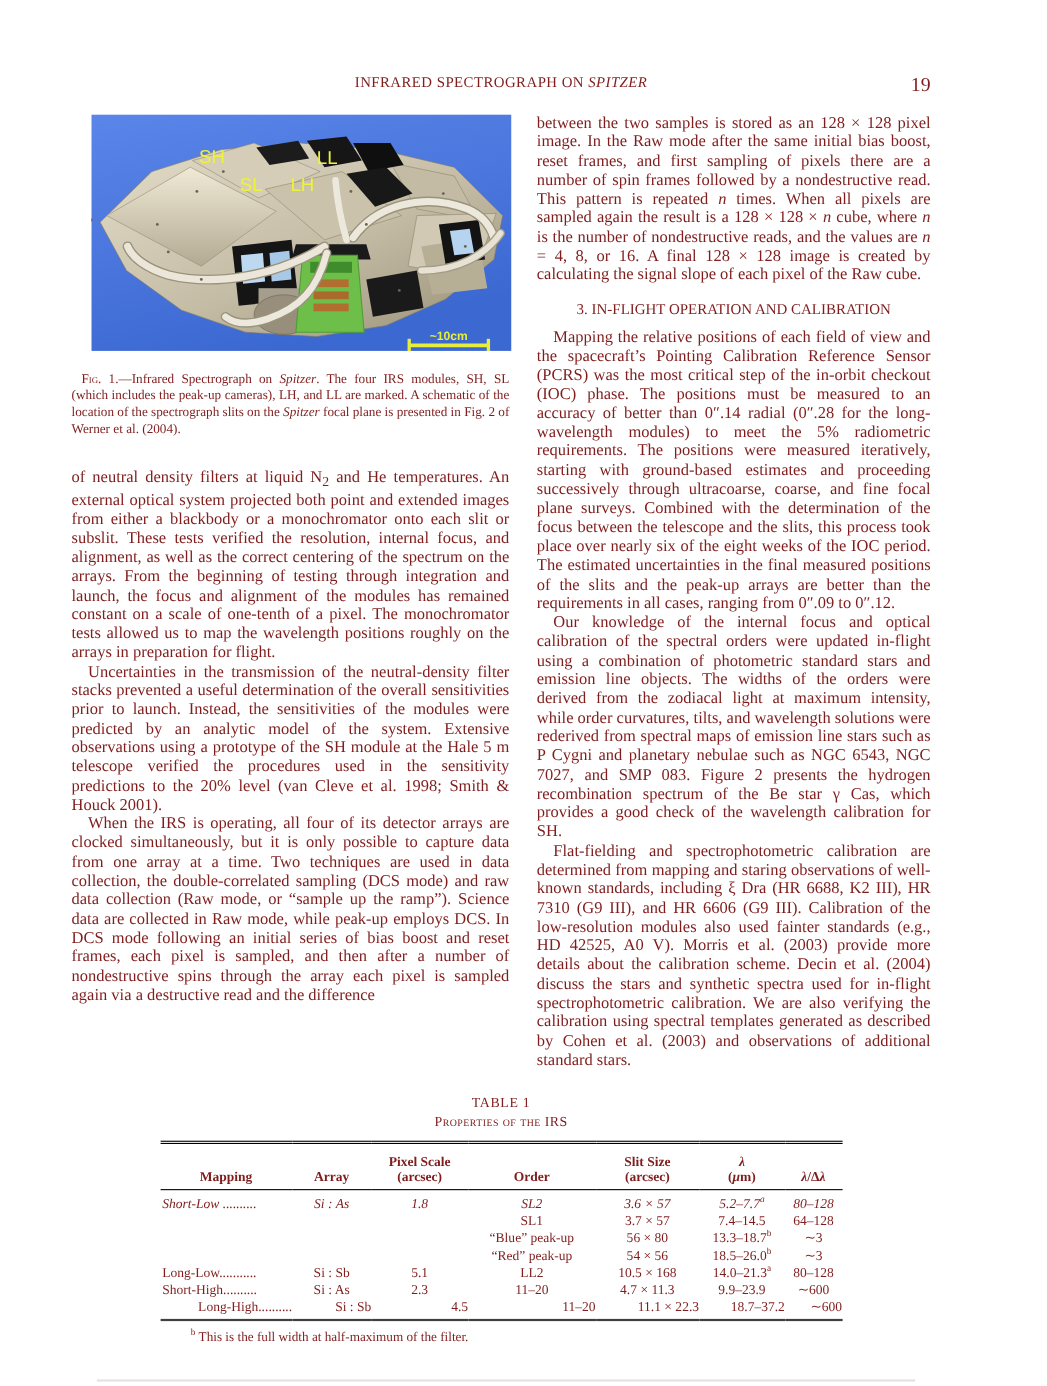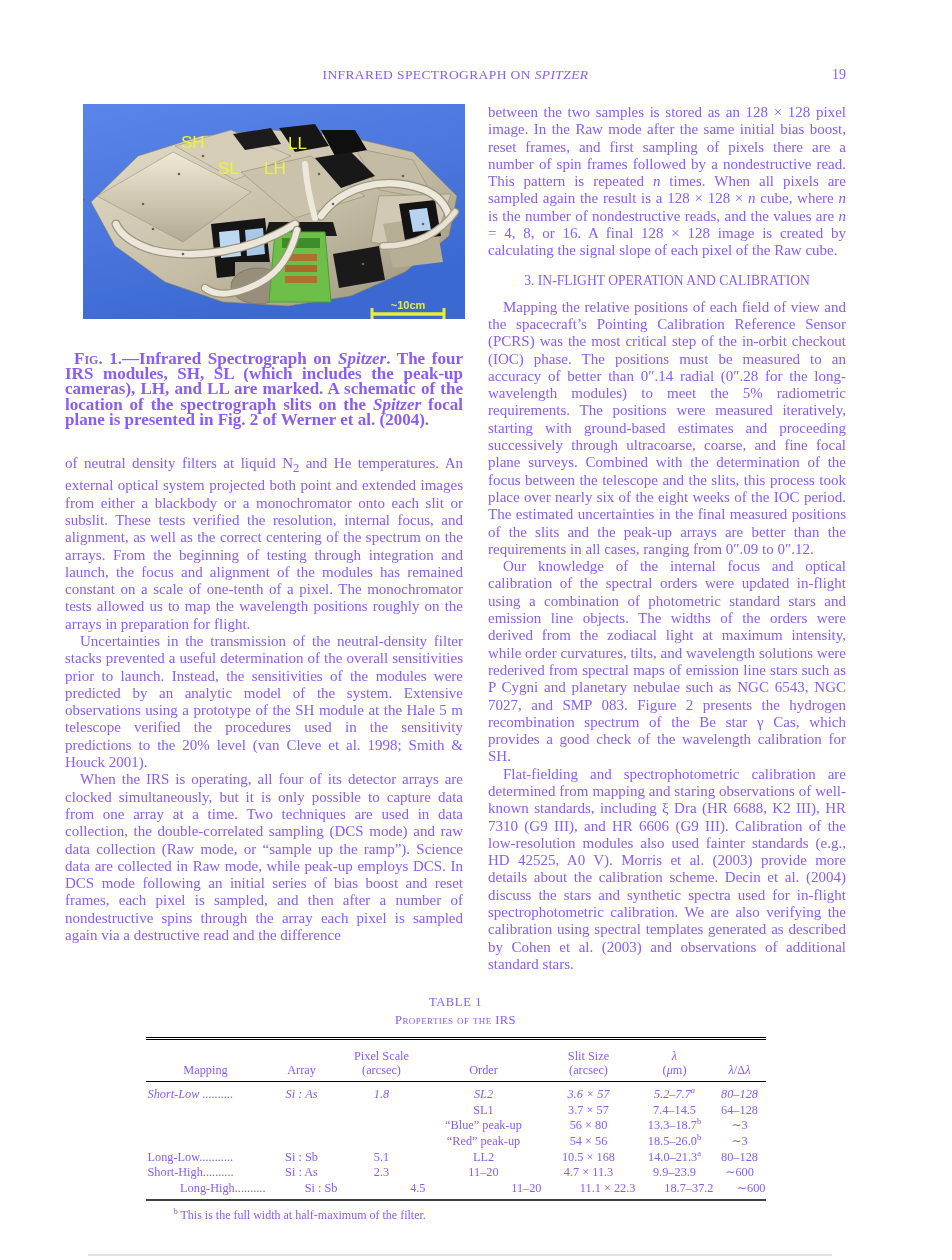--- a/index.html
+++ b/index.html
@@ -1,43 +1,43 @@
 <!DOCTYPE html>
 <html><head>
 <meta charset="utf-8">
 <style>
   html,body{margin:0;padding:0;background:#fff;}
   .page{position:relative;width:912px;height:1260px;background:#ffffff;overflow:hidden;
-        font-family:"Liberation Serif",serif;color:#8b5cf6;}
+        font-family:"Liberation Serif",serif;color:#7f1d1d;}
   .content{margin:0 66px 0 65px;}
   
   .running-head{position:relative;padding-top:67px;height:18px;}
   .rh-title{position:absolute;left:0;right:0;top:67px;text-align:center;
             font-size:13.5px;letter-spacing:.4px;}
-  .rh-page{position:absolute;right:0;top:67px;font-size:14px;}
+  .rh-page{position:absolute;right:0;top:67px;font-size:18px;}
   
   .columns{display:flex;gap:25px;margin-top:19px;align-items:flex-start;}
   .col{width:398px;}
   .body-text p{margin:0;font-size:15px;line-height:17.3px;text-align:justify;}
   .body-text p.indent{text-indent:15px;}
   .first-body-para{margin-top:28px !important;}
   
   .figure-photo{display:block;width:382px;height:215px;margin-left:18px;}
-  .fig-caption{margin-top:32px;font-size:17px;line-height:15.2px;text-align:justify;font-weight:bold;}
+  .fig-caption{margin-top:18px;font-size:12px;line-height:15.2px;text-align:justify;}
   .fig-caption .indent-first{display:inline-block;width:9px;}
   .sc{font-variant:small-caps;}
   
   .section-heading{margin:13px 0 10px 0;text-align:center;font-size:13.6px;font-weight:normal;}
   
   .table-block{margin:22px auto 0 auto;width:620px;}
   .table-title{text-align:center;font-size:12.6px;letter-spacing:.6px;}
   .table-subtitle{text-align:center;font-size:12.6px;font-variant:small-caps;letter-spacing:.4px;margin-top:3px;}
   table.irs{border-collapse:collapse;table-layout:fixed;width:620px;margin-top:9px;
             font-size:12.3px;border-top:3px double #000;}
-  table.irs th{font-weight:normal;vertical-align:bottom;text-align:center;line-height:14px;
+  table.irs th{font-weight:bold;vertical-align:bottom;text-align:center;line-height:14px;
                padding:9px 0 4px 0;border-bottom:1px solid #000;}
   table.irs td{padding:0;line-height:15.6px;text-align:center;vertical-align:baseline;
                white-space:nowrap;overflow:hidden;}
   table.irs td.c0{text-align:left;padding-left:2px;}
   table.irs tbody tr:first-child td{padding-top:5px;font-style:italic;}
   table.irs tbody tr:last-child td{border-bottom:2px solid #404040;padding-bottom:3px;text-align:right;}
   table.irs sup, .tfoot sup{font-size:8.5px;line-height:0;}
   .tfoot{margin:7px 0 0 28px;font-size:12px;line-height:15.2px;}
   .page-edge-shadow{position:absolute;left:88px;right:80px;bottom:4px;height:2px;background:#e3e3e3;}
 </style>

